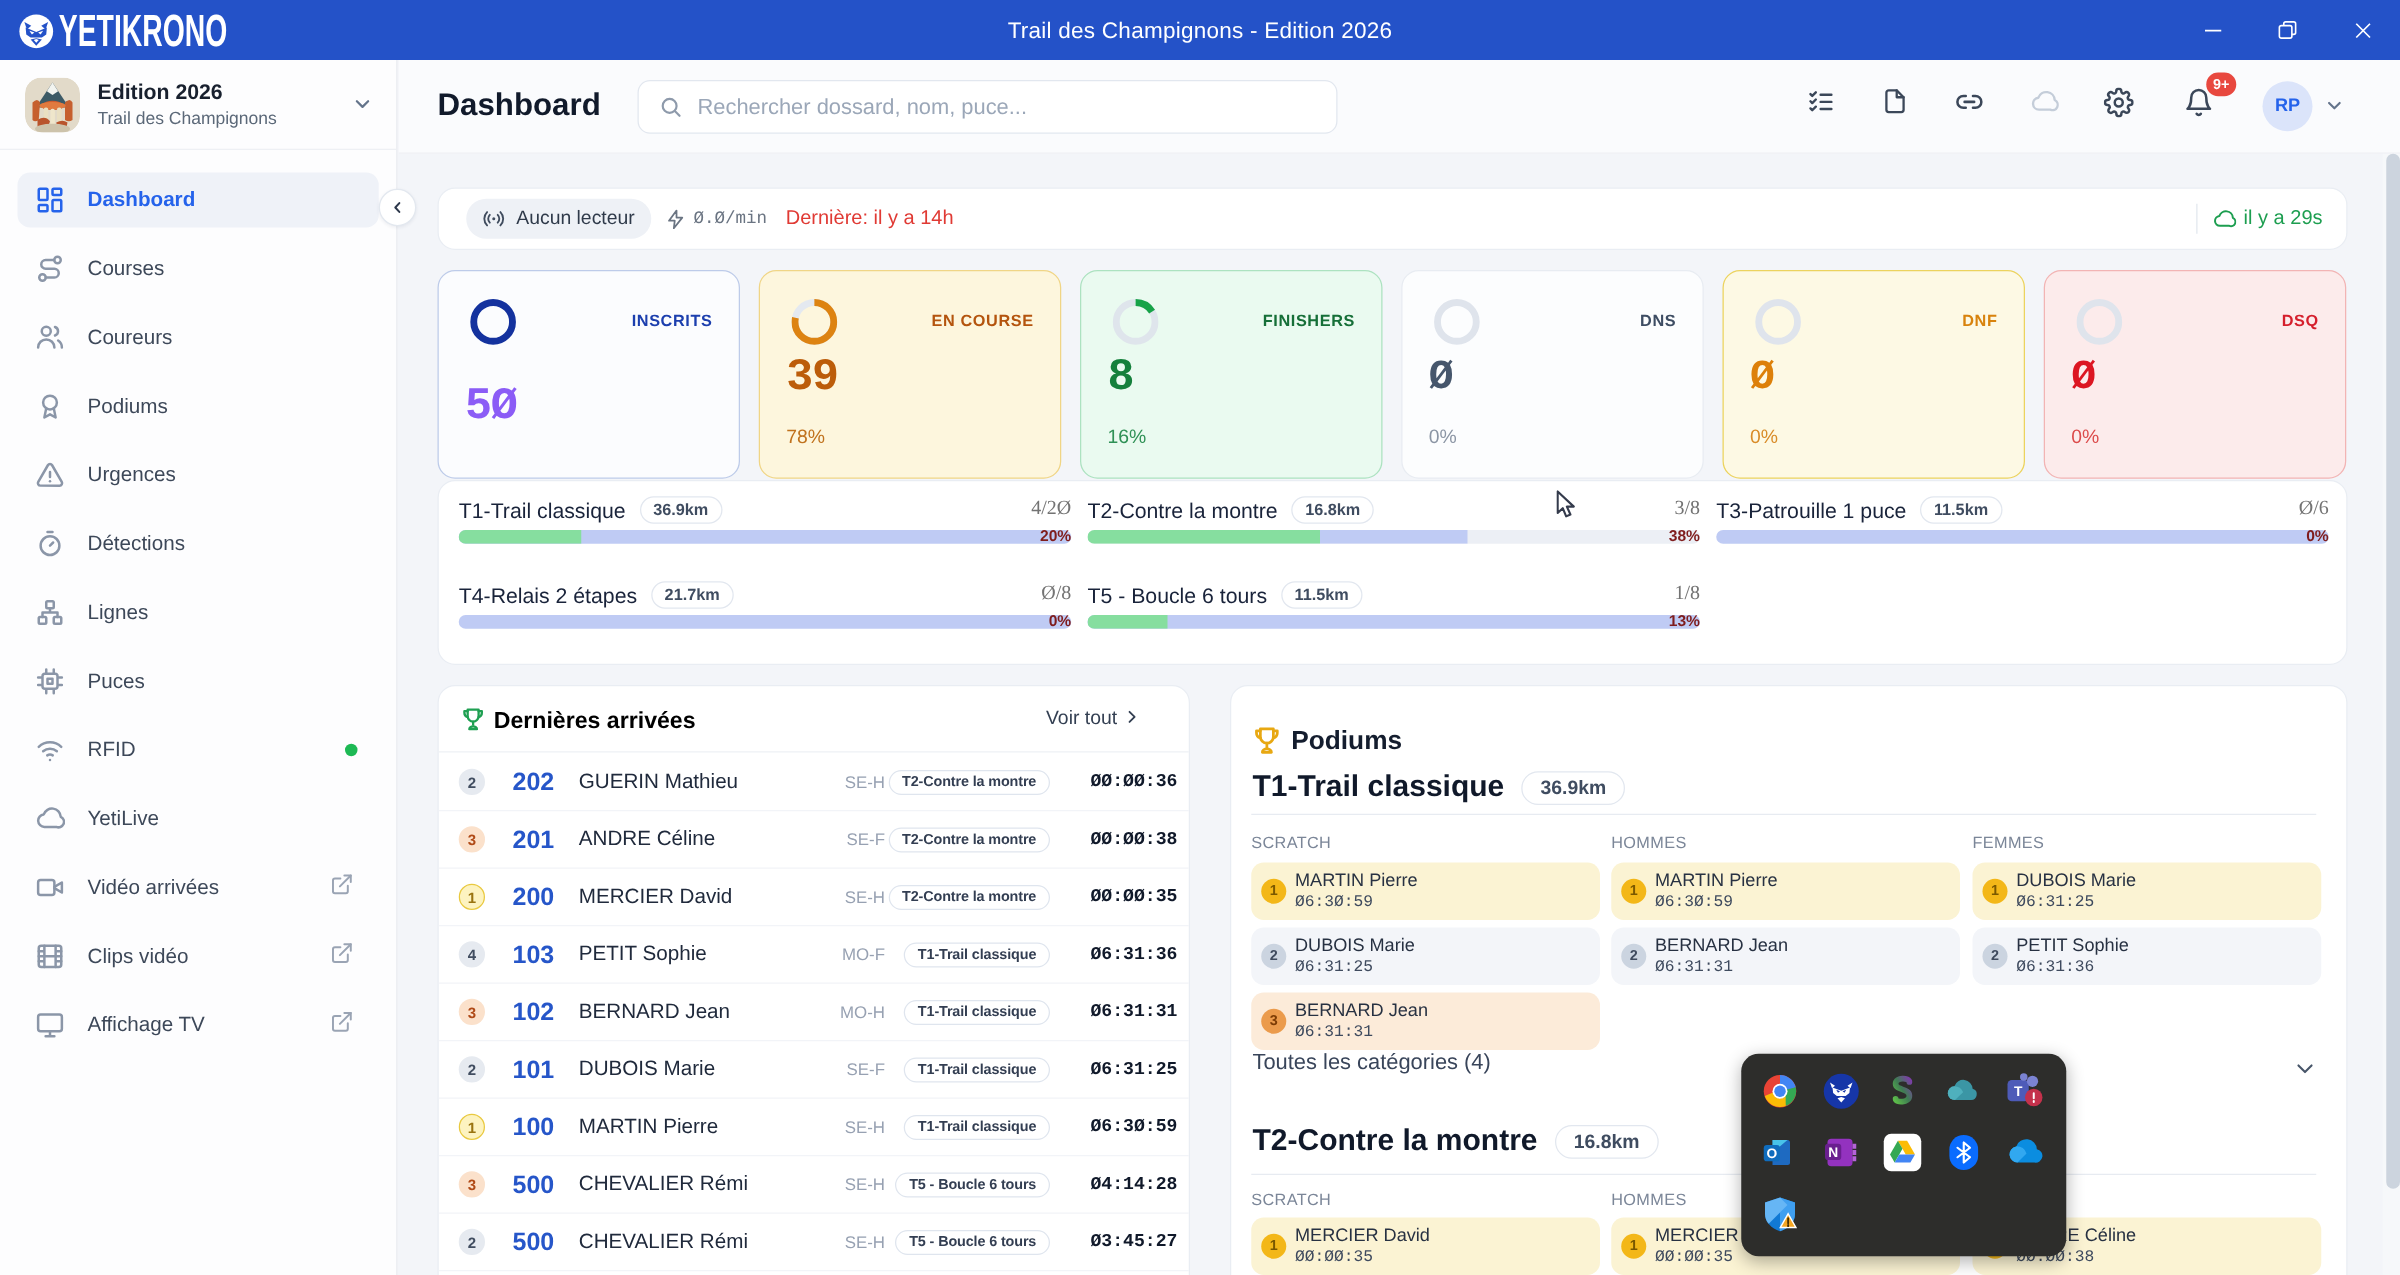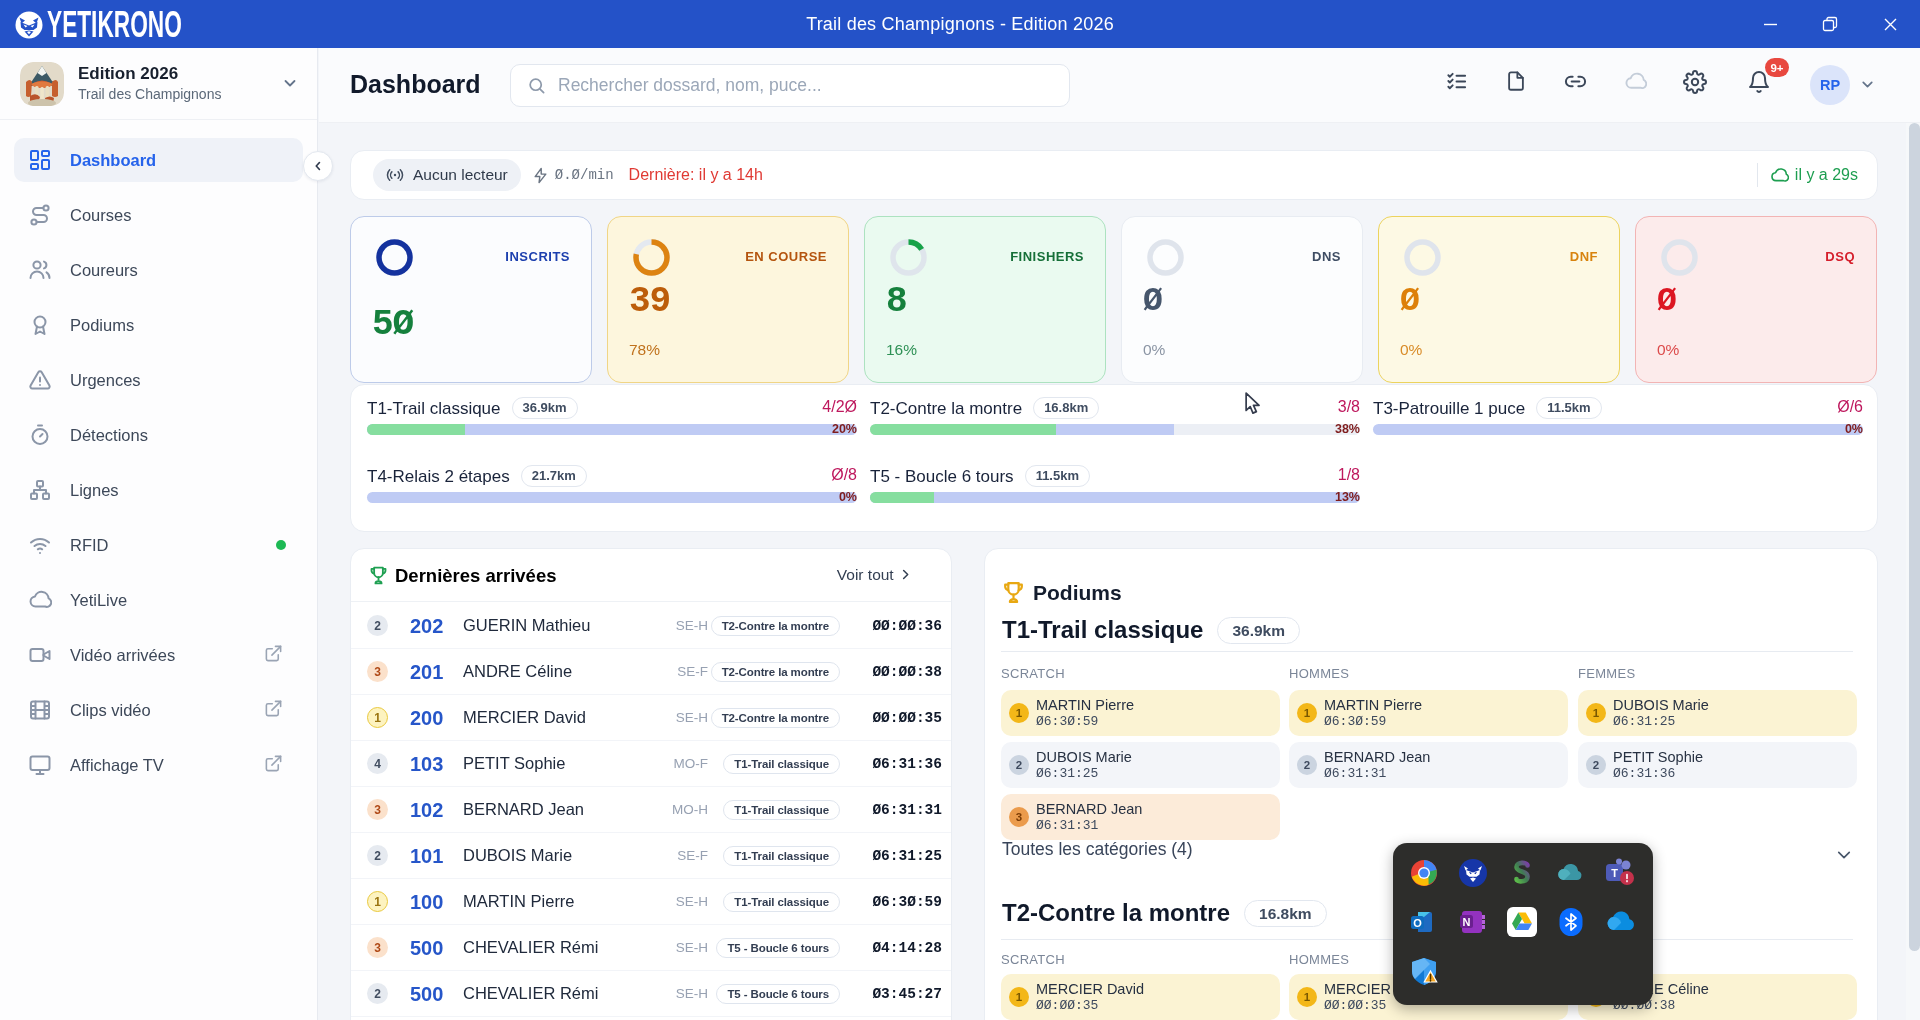--- a/index.html
+++ b/index.html
@@ -50,21 +50,21 @@
 .stat{position:absolute;top:93px;width:242px;height:167px;border-radius:14px;border:1px solid}
 .stat .ring{position:absolute;left:25px;top:22px}
 .stat .slabel{position:absolute;right:21px;top:32px;font-size:13px;font-weight:bold;letter-spacing:.5px}
 .stat .snum{position:absolute;left:21px;top:68px;font-size:36px;line-height:34px;font-weight:bold;font-family:"Liberation Mono",monospace;letter-spacing:-1px}
 .stat .spct{position:absolute;left:21px;top:124px;font-size:15.5px}
 
 #courses{left:31px;top:261px;width:1528px;height:148px}
 .crow{position:absolute;width:490px}
 .cname{font-size:17px;line-height:21px;color:#19233a;font-weight:500;display:inline-block;vertical-align:middle}
 .kmpill{display:inline-block;vertical-align:middle;margin-left:11px;border:1px solid #e2e7ef;background:#fff;border-radius:999px;font-size:13px;line-height:18px;font-weight:bold;color:#3f4c60;padding:1px 10px}
-.ccount{position:absolute;right:0;top:1px;font-size:16px;color:#be185d;font-family:Liberation Sans, sans-serif}
+.ccount{position:absolute;right:0;top:1px;font-size:16px;color:#737373;font-family:Liberation Serif, serif}
 .cbar{position:absolute;left:0;top:27px;width:100%;height:11px;border-radius:6px;background:#bfcbf4;overflow:hidden}
 .cbar .seg{position:absolute;top:0;height:100%}
 .cpct{position:absolute;left:0;top:26px;width:100%;text-align:right;font-size:12.5px;line-height:13px;font-weight:bold;color:#7f1d1d;z-index:3}
 
 #arrivals{left:31px;top:425px;width:602px;height:500px;border-radius:14px}
 #arrhead{position:absolute;left:0;top:0;width:100%;height:53px;border-bottom:1px solid #eef1f5}
 #arrtitle{position:absolute;left:44px;top:16px;font-weight:bold;font-size:18.5px;color:#000000}
 #voirtout{position:absolute;right:38px;top:17px;font-size:15.5px;color:#333f52}
 .arow{position:absolute;left:0;width:100%;height:46px;border-bottom:1px solid #f2f4f8}
 .rbadge{position:absolute;left:16px;top:12px;width:21px;height:21px;border-radius:50%;font-size:12px;font-weight:bold;display:flex;align-items:center;justify-content:center}
@@ -209,20 +209,28 @@
         <span class="lbl">Détections</span>
       </div>
     <div class="navitem">
         <svg class="nicon" width="24" height="24" viewBox="0 0 24 24" fill="none" stroke="currentColor" stroke-width="2" stroke-linecap="round" stroke-linejoin="round">
           <rect x="9" y="3" width="6" height="5.5" rx="1"></rect>
           <rect x="3" y="15.5" width="6" height="5.5" rx="1"></rect>
           <rect x="15" y="15.5" width="6" height="5.5" rx="1"></rect>
           <path d="M12 8.5 v3.5 M6 15.5 V12 h12 v3.5"></path>
         </svg>
         <span class="lbl">Lignes</span>
+      </div>
+    <div class="navitem">
+        <svg class="nicon" width="24" height="24" viewBox="0 0 24 24" fill="none" stroke="currentColor" stroke-width="2" stroke-linecap="round" stroke-linejoin="round">
+          <rect x="6" y="6" width="12" height="12" rx="2"></rect>
+          <rect x="10" y="10" width="4" height="4"></rect>
+          <path d="M9 2.5 v3 M15 2.5 v3 M9 18.5 v3 M15 18.5 v3 M2.5 9 h3 M2.5 15 h3 M18.5 9 h3 M18.5 15 h3"></path>
+        </svg>
+        <span class="lbl">Puces</span>
       </div>
     <div class="navitem">
         <svg class="nicon" width="24" height="24" viewBox="0 0 24 24" fill="none" stroke="currentColor" stroke-width="2" stroke-linecap="round" stroke-linejoin="round">
           <path d="M3 9.5 a13 13 0 0 1 18 0"></path>
           <path d="M6.5 13 a8.5 8.5 0 0 1 11 0"></path>
           <path d="M9.8 16.3 a4 4 0 0 1 4.4 0"></path>
           <path d="M12 20 h.01"></path>
         </svg>
         <span class="lbl">RFID</span>
         <span class="greendot"></span>
@@ -333,21 +341,21 @@
             <path d="M17 18.5 h-9.5 a5 5 0 0 1 -.5 -9.97 a7 7 0 0 1 13.6 1.9 A4.1 4.1 0 0 1 17 18.5 Z"></path>
           </svg>il y a 29s</div>
       </div>
   </div>
 
   <div class="stat" style="left:31px;background:#fbfcfe;border-color:#bdcbe9">
     <svg class="ring" width="37" height="37" viewBox="0 0 37 37" fill="none">
         <circle cx="18.5" cy="18.5" r="15.5" stroke="#14329e" stroke-width="5.5"></circle>
       </svg>
     <div class="slabel" style="color:#1c3fae">INSCRITS</div>
-    <div class="snum" style="color:#15803d;top:91px">5Ø</div>
+    <div class="snum" style="color:#8b5cf6;top:91px">5Ø</div>
   </div>
   <div class="stat" style="left:288px;background:#fdf6dd;border-color:#f0d586">
     <svg class="ring" width="37" height="37" viewBox="0 0 37 37" fill="none">
         <circle cx="18.5" cy="18.5" r="15.5" stroke="#e4e9f0" stroke-width="5.5"></circle>
         <circle cx="18.5" cy="18.5" r="15.5" stroke="#dd8311" stroke-width="5.5" stroke-dasharray="75.95 97.4" transform="rotate(-90 18.5 18.5)"></circle>
       </svg>
     <div class="slabel" style="color:#b4540e">EN COURSE</div>
     <div class="snum" style="color:#bc5d0a">39</div>
     <div class="spct" style="color:#c0721d">78%</div>
   </div>

